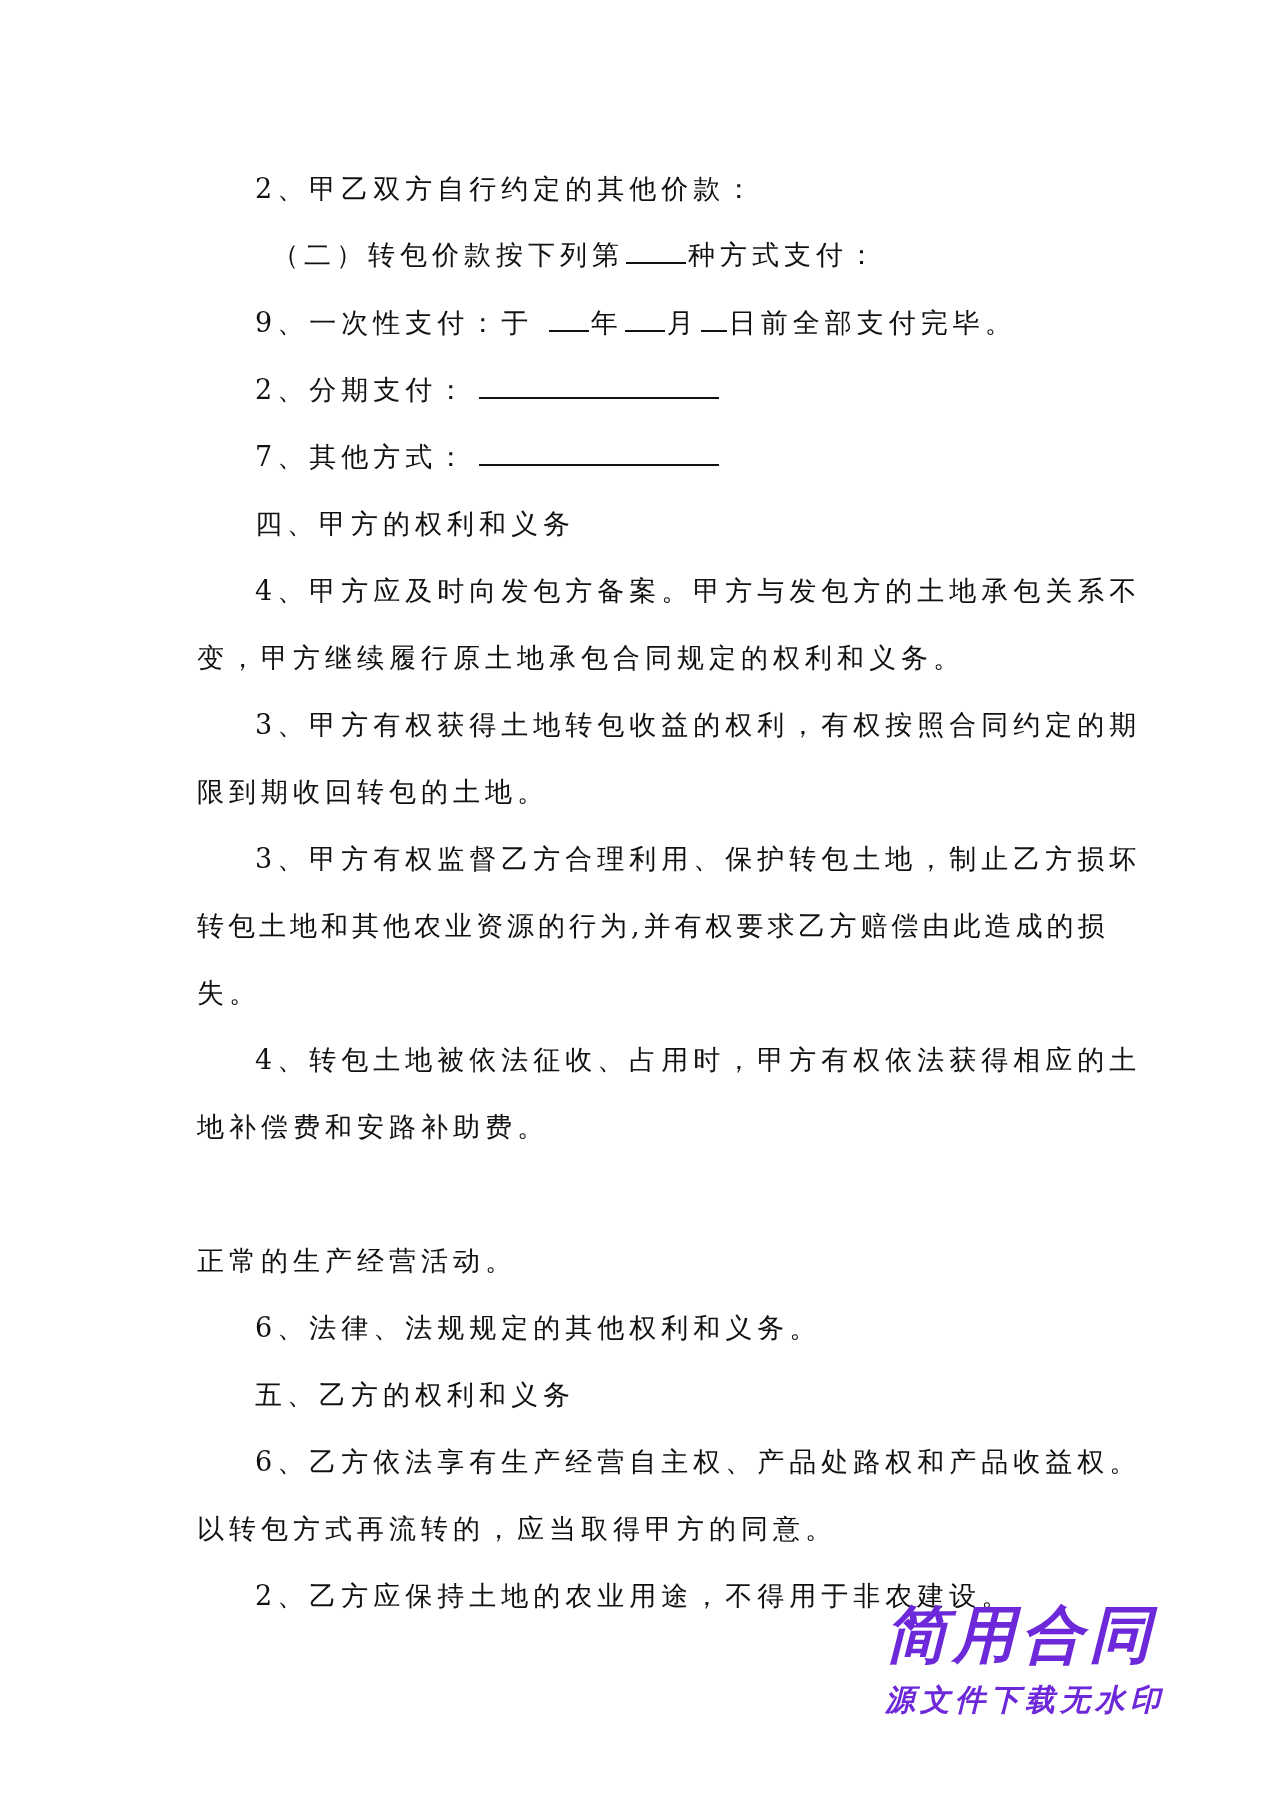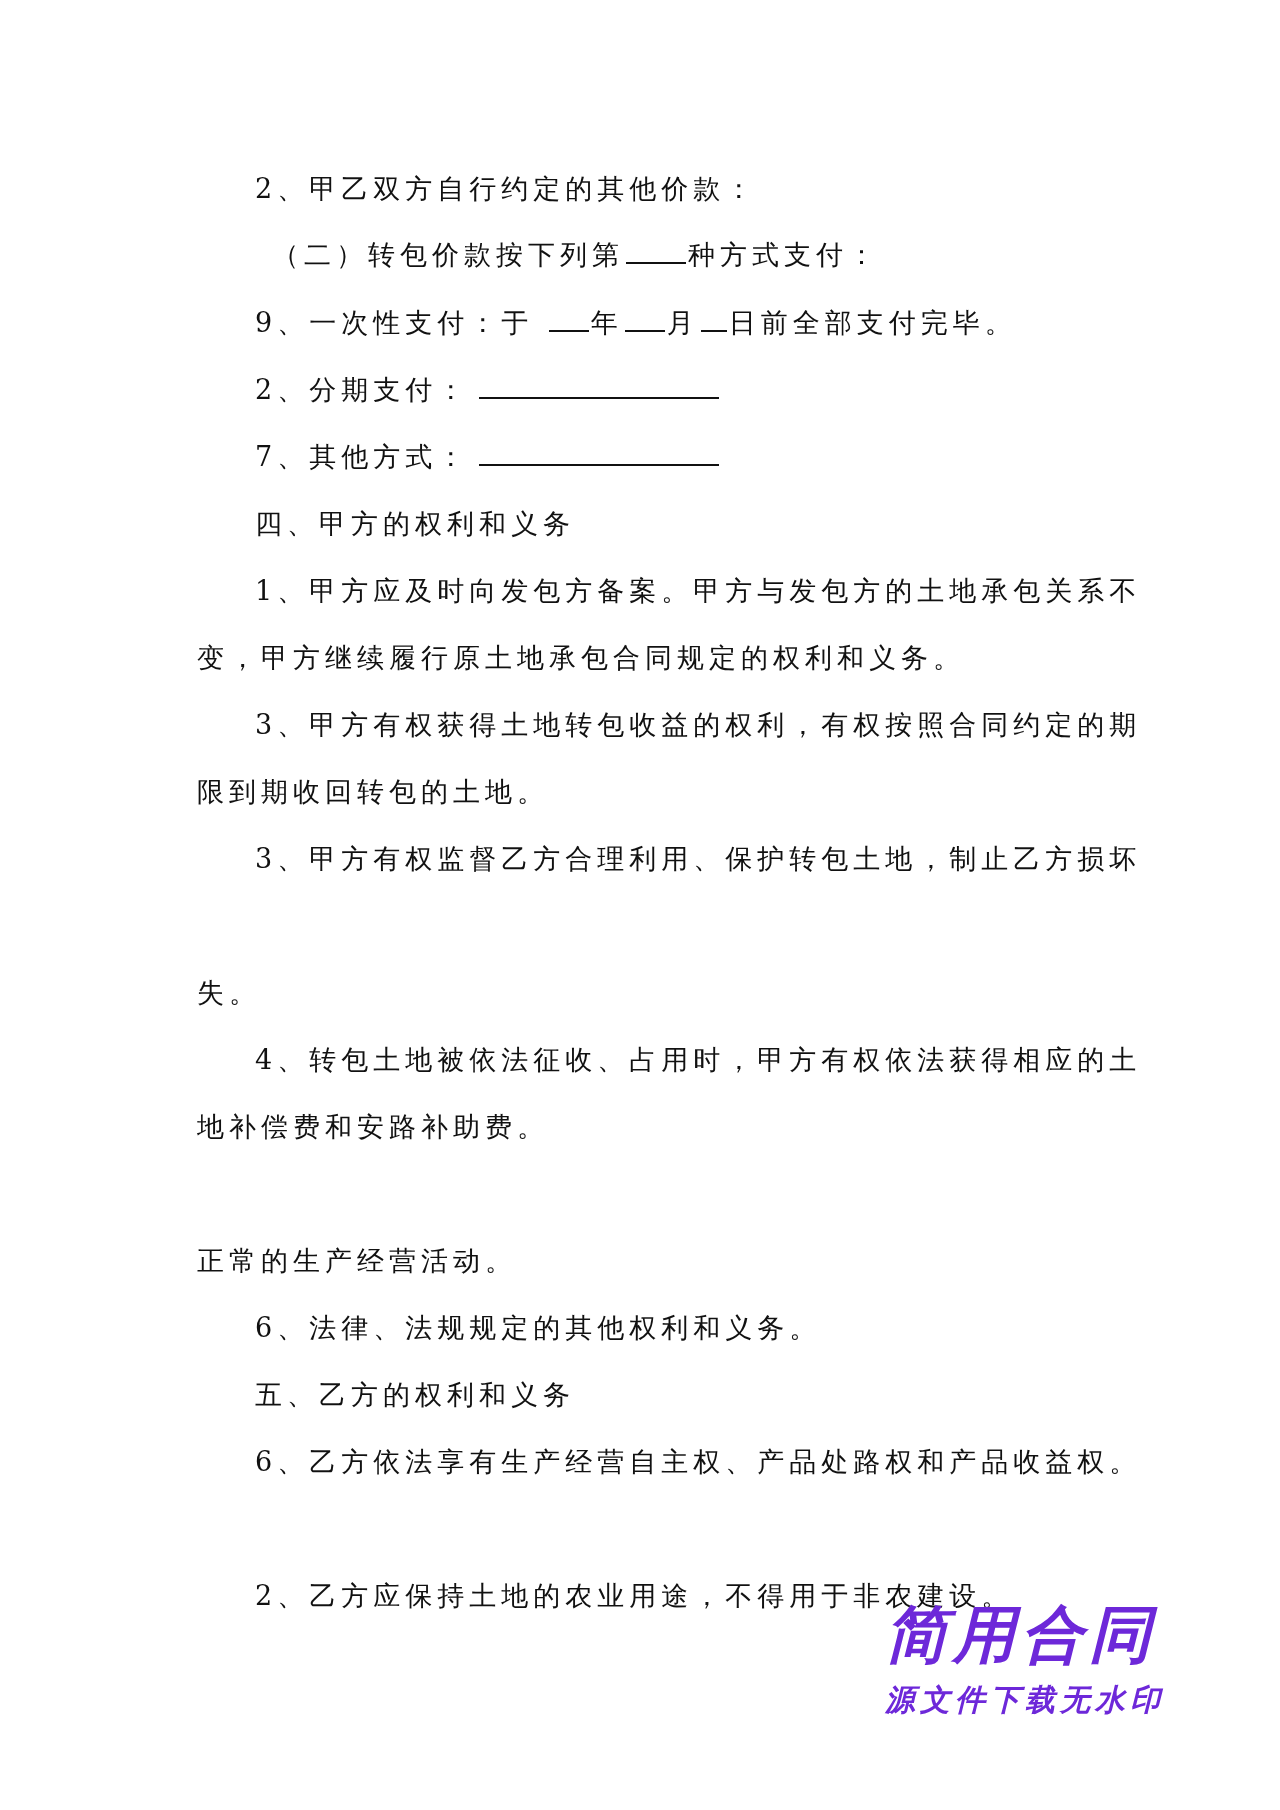--- a/index.html
+++ b/index.html
@@ -32,29 +32,31 @@
 
   <div class="line ind" style="top:370px">
     <span>2、分期支付：</span><span class="blank" style="width:240px; margin-left:10px"></span>
   </div>
 
   <div class="line ind" style="top:437px">
     <span>7、其他方式：</span><span class="blank" style="width:240px; margin-left:10px"></span>
   </div>
 
   <div class="line ind" style="top:504px">四、甲方的权利和义务</div>
-  <div class="line ind" style="top:571px">1、甲方应及时向发包方备案。甲方与发包方的土地承包关系不</div>
+  <div class="line ind" style="top:571px">4、甲方应及时向发包方备案。甲方与发包方的土地承包关系不</div>
   <div class="line" style="top:638px">变，甲方继续履行原土地承包合同规定的权利和义务。</div>
   <div class="line ind" style="top:705px">3、甲方有权获得土地转包收益的权利，有权按照合同约定的期</div>
   <div class="line" style="top:772px">限到期收回转包的土地。</div>
   <div class="line ind" style="top:839px">3、甲方有权监督乙方合理利用、保护转包土地，制止乙方损坏</div>
+  <div class="line" style="top:906px; letter-spacing:4px">转包土地和其他农业资源的行为,并有权要求乙方赔偿由此造成的损</div>
   <div class="line" style="top:973px">失。</div>
   <div class="line ind" style="top:1040px">4、转包土地被依法征收、占用时，甲方有权依法获得相应的土</div>
   <div class="line" style="top:1107px">地补偿费和安路补助费。</div>
   <div class="line" style="top:1241px">正常的生产经营活动。</div>
   <div class="line ind" style="top:1308px">6、法律、法规规定的其他权利和义务。</div>
   <div class="line ind" style="top:1375px">五、乙方的权利和义务</div>
   <div class="line ind" style="top:1442px">6、乙方依法享有生产经营自主权、产品处路权和产品收益权。</div>
+  <div class="line" style="top:1509px">以转包方式再流转的，应当取得甲方的同意。</div>
   <div class="line ind" style="top:1576px">2、乙方应保持土地的农业用途，不得用于非农建设。</div>
 
   <div class="wm wm1">简用合同</div>
   <div class="wm wm2">源文件下载无水印</div>
 </div>
 
 </body></html>

